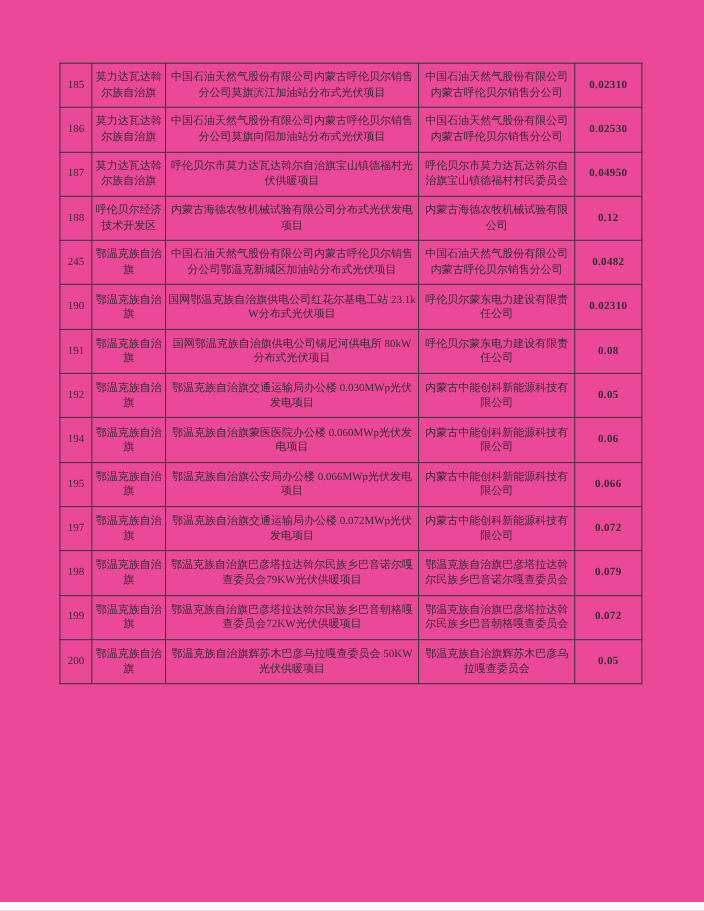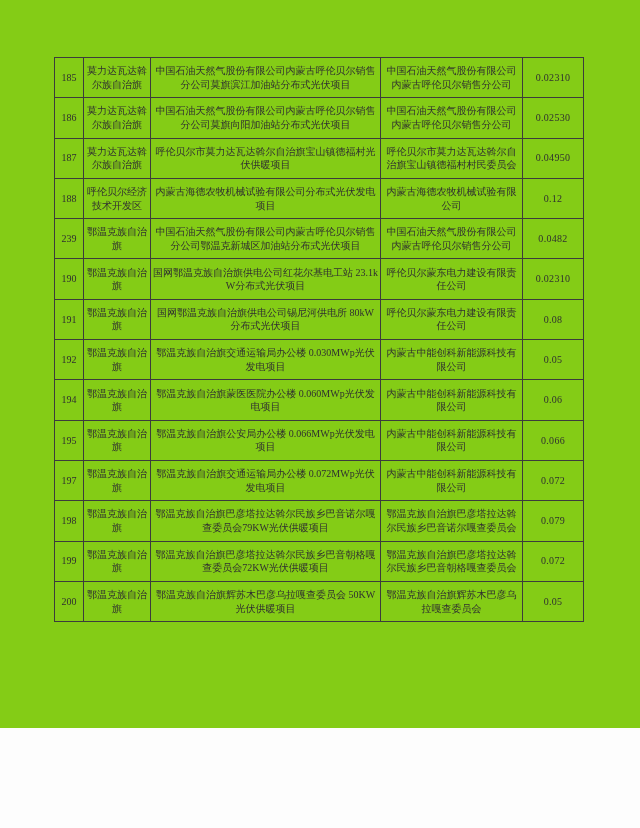--- a/index.html
+++ b/index.html
@@ -9,22 +9,22 @@
   body {
     width: 640px;
     height: 828px;
     background: #fdfdfd;
     font-family: "Liberation Serif", "DejaVu Serif", serif;
     overflow: hidden;
   }
   .page {
     position: relative;
     width: 640px;
-    height: 728px;
-    background: #84cc16;
+    height: 820px;
+    background: #ec4899;
   }
   table.grid {
     position: absolute;
     left: 54px;
     top: 57px;
     width: 529px;
     border-collapse: collapse;
     table-layout: fixed;
   }
   table.grid td {
@@ -38,21 +38,21 @@
     word-break: break-all;
     height: 40.3px;
     box-sizing: border-box;
   }
   col.c-no      { width: 29px; }
   col.c-region  { width: 67px; }
   col.c-project { width: 230px; }
   col.c-company { width: 142px; }
   col.c-value   { width: 61px; }
   td.c-no { font-family: "Liberation Serif", "DejaVu Serif", serif; }
-  td.c-value { letter-spacing: 0.3px; }
+  td.c-value { letter-spacing: 0.3px; font-weight: bold; }
 </style>
 </head>
 <body>
 
 <div class="page">
   <table class="grid">
     <colgroup>
       <col class="c-no">
       <col class="c-region">
       <col class="c-project">
@@ -86,21 +86,21 @@
 
   <tr>
     <td class="c-no">188</td>
     <td class="c-region">呼伦贝尔经济技术开发区</td>
     <td class="c-project">内蒙古海德农牧机械试验有限公司分布式光伏发电项目</td>
     <td class="c-company">内蒙古海德农牧机械试验有限公司</td>
     <td class="c-value">0.12</td>
   </tr>
 
   <tr>
-    <td class="c-no">239</td>
+    <td class="c-no">245</td>
     <td class="c-region">鄂温克族自治旗</td>
     <td class="c-project">中国石油天然气股份有限公司内蒙古呼伦贝尔销售分公司鄂温克新城区加油站分布式光伏项目</td>
     <td class="c-company">中国石油天然气股份有限公司内蒙古呼伦贝尔销售分公司</td>
     <td class="c-value">0.0482</td>
   </tr>
 
   <tr>
     <td class="c-no">190</td>
     <td class="c-region">鄂温克族自治旗</td>
     <td class="c-project">国网鄂温克族自治旗供电公司红花尔基电工站 23.1kW分布式光伏项目</td>

